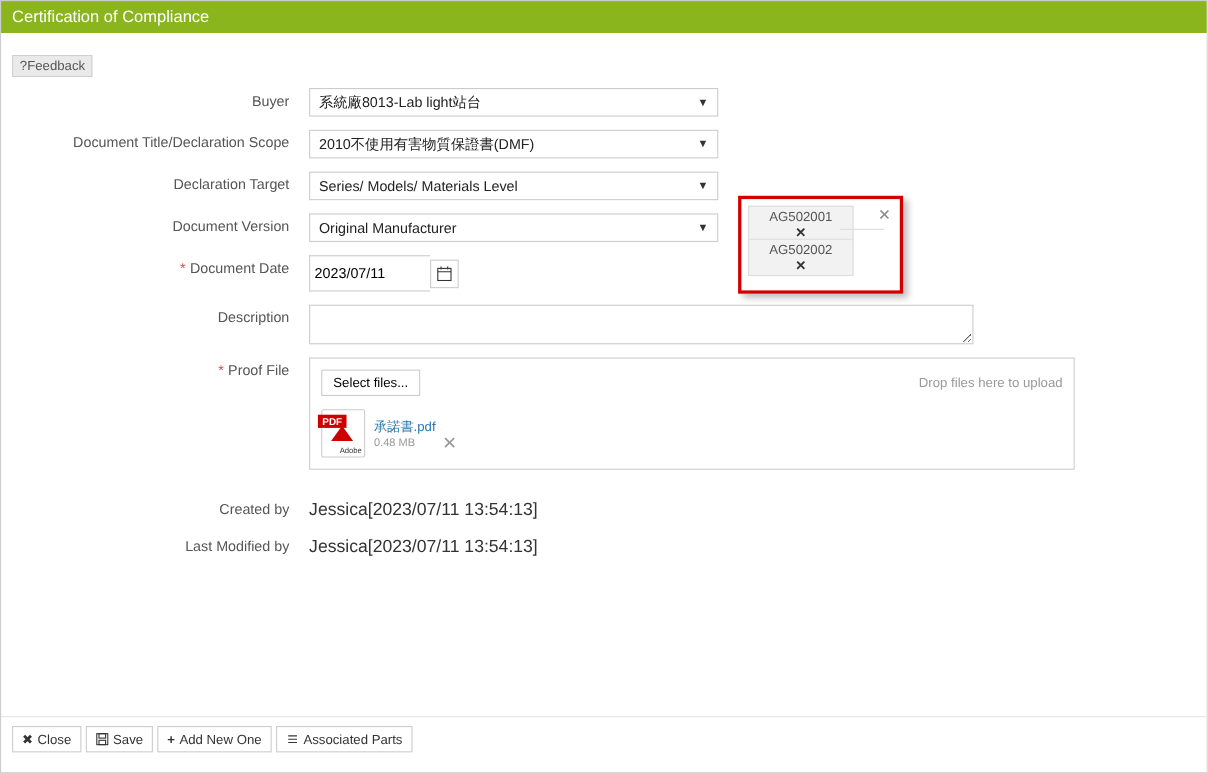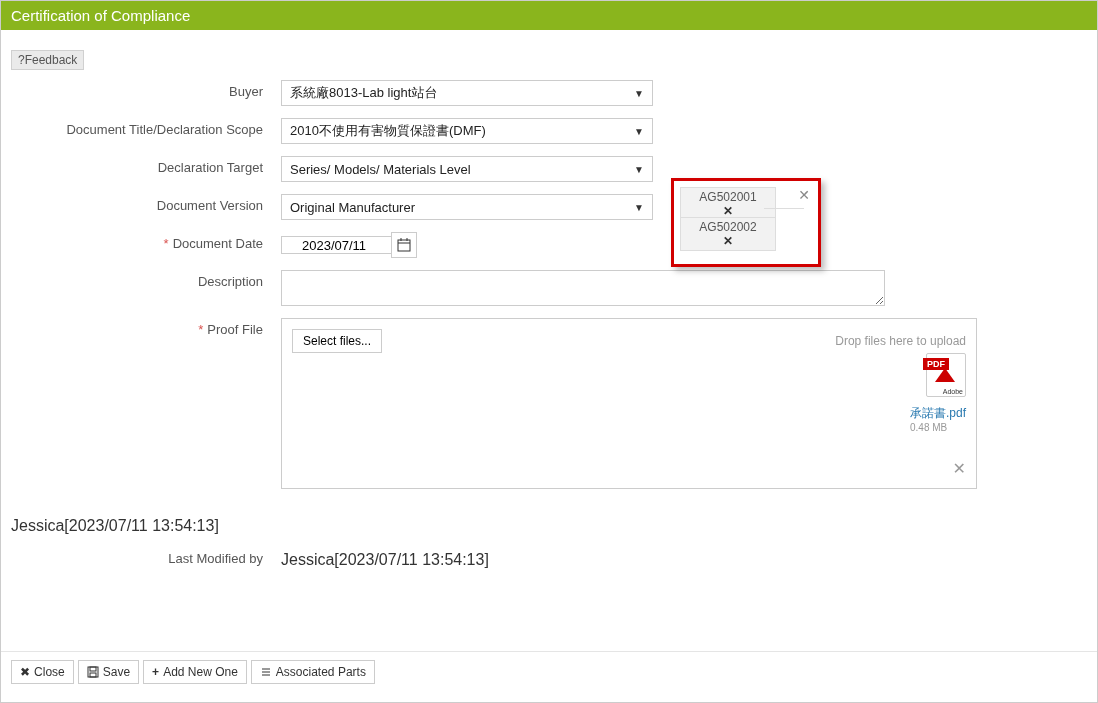--- a/index.html
+++ b/index.html
@@ -8,28 +8,28 @@
   .header { background:#8ab51d; color:#fff; padding:6px 10px; font-size:15px; }
   .content { position:relative; padding:20px 10px 0 10px; }
   .feedback { display:inline-block; background:#eaeaea; border:1px solid #d0d0d0; padding:2px 6px; font-size:12px; color:#555; cursor:pointer; }
   .form { margin-top:10px; }
   .row { display:flex; align-items:flex-start; margin-bottom:12px; }
   .label { width:270px; text-align:right; padding-right:18px; color:#555; padding-top:4px; font-size:13px; }
   .req { color:#d9534f; margin-right:4px; }
   .select { width:372px; height:26px; border:1px solid #ccc; background:#fff; display:flex; align-items:center; justify-content:space-between; padding:0 8px; cursor:pointer; font-size:13px; color:#222; }
   .select .caret { font-size:10px; color:#333; }
   .date-wrap { display:flex; align-items:center; }
-  .date-input { width:110px; height:18px; border:1px solid #ccc; border-right:none; padding:0 20px; font-size:13px; }
+  .date-input { width:110px; height:33px; border:1px solid #ccc; border-right:none; padding:0 4px; font-size:13px; }
   .date-btn { width:26px; height:26px; border:1px solid #ccc; background:#fff; display:flex; align-items:center; justify-content:center; cursor:pointer; padding:0; }
   .desc { width:604px; height:36px; border:1px solid #ccc; resize:both; font-family:inherit; font-size:13px; padding:4px; }
   .proof-box { width:696px; border:1px solid #ccc; padding:10px; }
   .proof-top { display:flex; align-items:center; justify-content:space-between; }
   .select-files { border:1px solid #ccc; background:#fff; padding:4px 10px; font-size:12px; cursor:pointer; }
   .drop-hint { color:#999; font-size:12px; }
-  .file-entry { display:flex; align-items:flex-end; gap:8px;flex-direction:column; }
+  .file-entry { margin-top:12px; display:flex; align-items:center; gap:8px; }
   .pdf-icon { width:40px; height:44px; position:relative; border:1px solid #ccc; background:#fff; border-radius:2px; }
   .pdf-icon::before { content:"PDF"; position:absolute; top:4px; left:-4px; background:#c00; color:#fff; font-size:9px; font-weight:bold; padding:1px 4px; }
   .pdf-icon .adobe { position:absolute; bottom:1px; right:2px; font-size:7px; color:#333; }
   .pdf-icon .tri { position:absolute; top:14px; left:8px; width:0; height:0; border-left:10px solid transparent; border-right:10px solid transparent; border-bottom:14px solid #c00; }
   .file-meta .fname { color:#2a7ab0; font-size:12px; cursor:pointer; }
   .file-meta .fsize { color:#999; font-size:10px; }
   .file-remove { color:#999; font-size:16px; cursor:pointer; margin-top:18px; margin-left:-2px; }
   .static { padding-top:4px; color:#333; font-size:16px; }
   .popup { position:absolute; top:148px; left:670px; width:150px; background:#fff; border:3px solid #d10000; padding:6px 6px 10px 6px; box-shadow:4px 4px 6px rgba(0,0,0,0.25); }
   .popup .close { position:absolute; top:6px; right:8px; color:#888; font-size:14px; cursor:pointer; }
@@ -119,20 +119,21 @@
             <div class="file-meta">
               <div class="fname">承諾書.pdf</div>
               <div class="fsize">0.48 MB</div>
             </div>
             <span class="file-remove">✕</span>
           </div>
         </div>
       </div>
 
       <div class="row" style="margin-top:24px;">
+        <div class="label">Created by</div>
         <div class="static">Jessica[2023/07/11 13:54:13]</div>
       </div>
 
       <div class="row">
         <div class="label">Last Modified by</div>
         <div class="static">Jessica[2023/07/11 13:54:13]</div>
       </div>
 
     </div>
 

